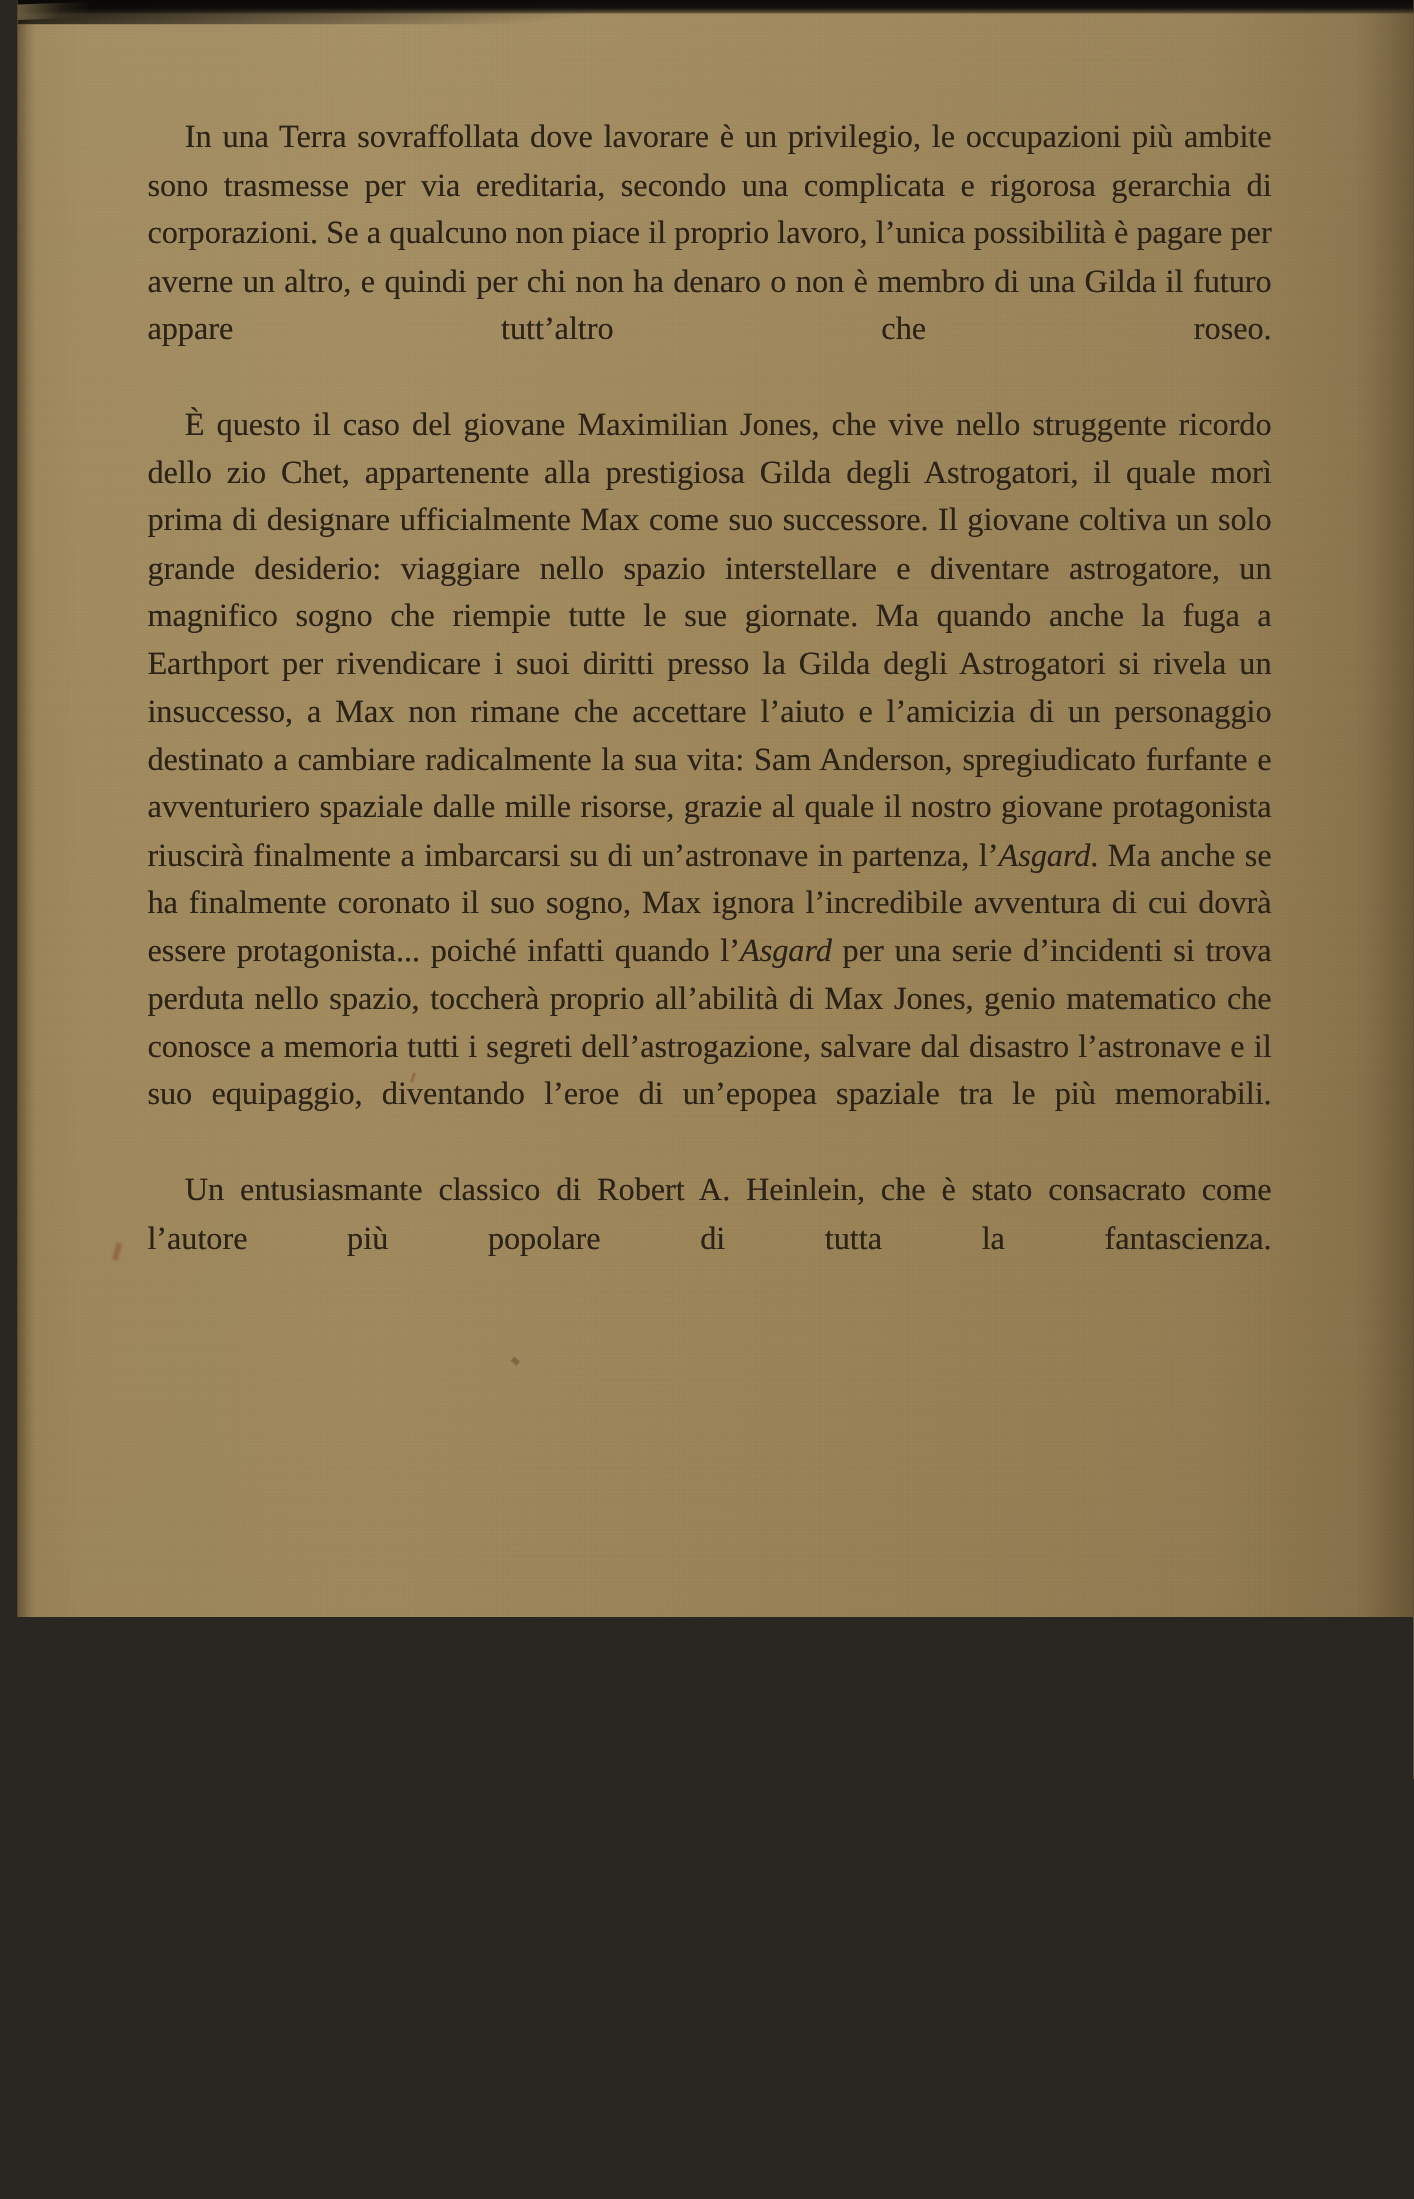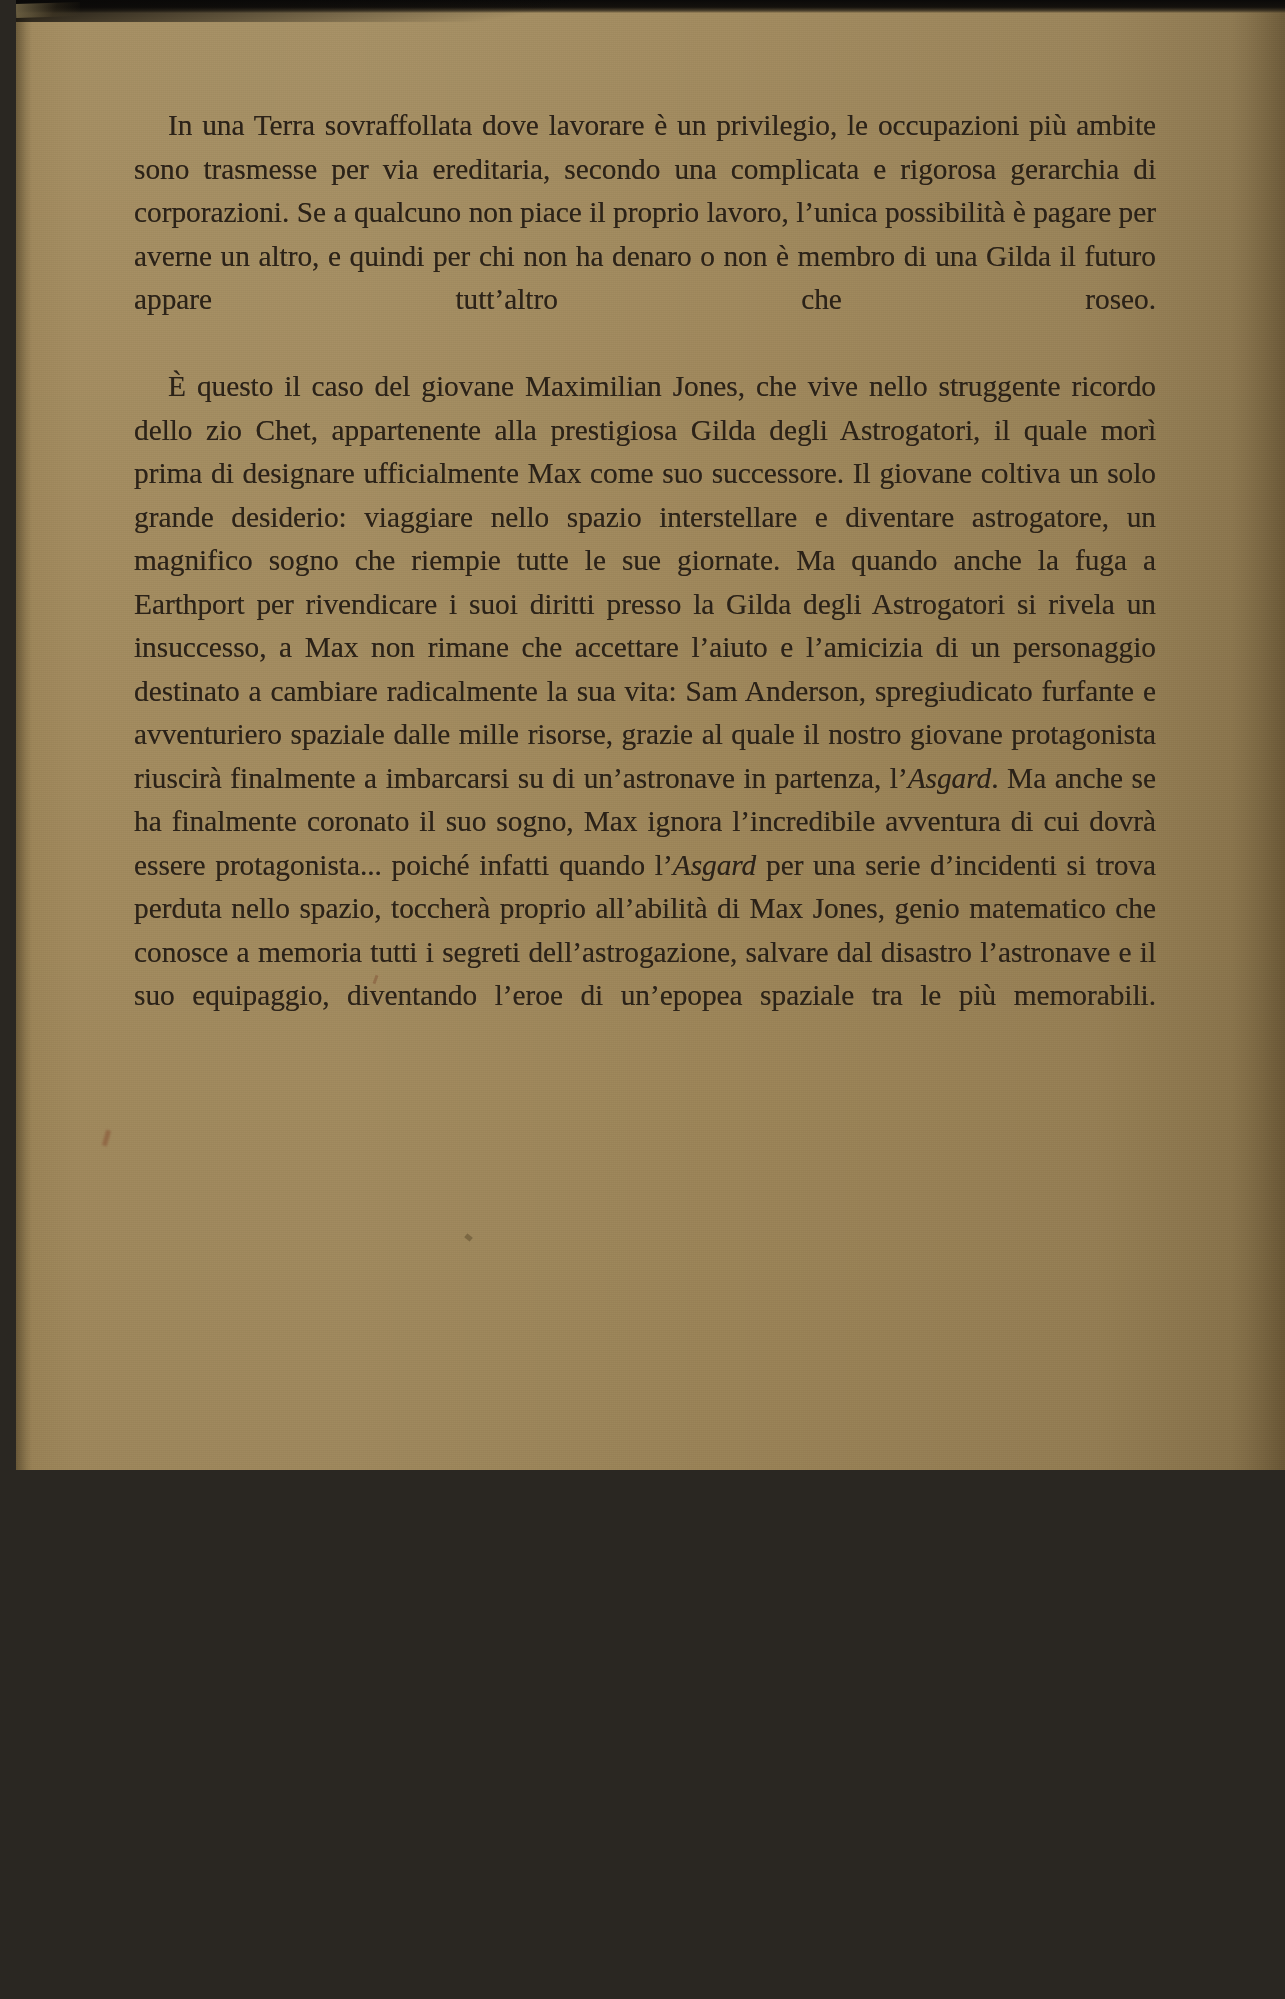--- a/index.html
+++ b/index.html
@@ -175,19 +175,20 @@
 
   <div class="crease" id="crease-a"></div>
   <div class="crease" id="crease-b"></div>
   <div id="speck-a"></div>
   <div id="speck-b"></div>
   <div id="speck-c"></div>
 
   <div id="blurb">
     <p>In una Terra sovraffollata dove lavorare è un privilegio, le occupazioni più ambite sono trasmesse per via ereditaria, secondo una complicata e rigorosa gerarchia di corporazioni. Se a qualcuno non piace il proprio lavoro, l’unica possibilità è pagare per averne un altro, e quindi per chi non ha denaro o non è membro di una Gilda il futuro appare tutt’altro che roseo.</p>
     <p>È questo il caso del giovane Maximilian Jones, che vive nello struggente ricordo dello zio Chet, appartenente alla prestigiosa Gilda degli Astrogatori, il quale morì prima di designare ufficialmente Max come suo successore. Il giovane coltiva un solo grande desiderio: viaggiare nello spazio interstellare e diventare astrogatore, un magnifico sogno che riempie tutte le sue giornate. Ma quando anche la fuga a Earthport per rivendicare i suoi diritti presso la Gilda degli Astrogatori si rivela un insuccesso, a Max non rimane che accettare l’aiuto e l’amicizia di un personaggio destinato a cambiare radicalmente la sua vita: Sam Anderson, spregiudicato furfante e avventuriero spaziale dalle mille risorse, grazie al quale il nostro giovane protagonista riuscirà finalmente a imbarcarsi su di un’astronave in partenza, l’<i>Asgard</i>. Ma anche se ha finalmente coronato il suo sogno, Max ignora l’incredibile avventura di cui dovrà essere protagonista... poiché infatti quando l’<i>Asgard</i> per una serie d’incidenti si trova perduta nello spazio, toccherà proprio all’abilità di Max Jones, genio matematico che conosce a memoria tutti i segreti dell’astrogazione, salvare dal disastro l’astronave e il suo equipaggio, diventando l’eroe di un’epopea spaziale tra le più memorabili.</p>
+    <p>Un entusiasmante classico di Robert A. Heinlein, che è stato consacrato come l’autore più popolare di tutta la fantascienza.</p>
   </div>
 
   <div id="footer">
     <div class="code-num">12 166 CO</div>
   </div>
 
 </div>
 
 </body></html>

